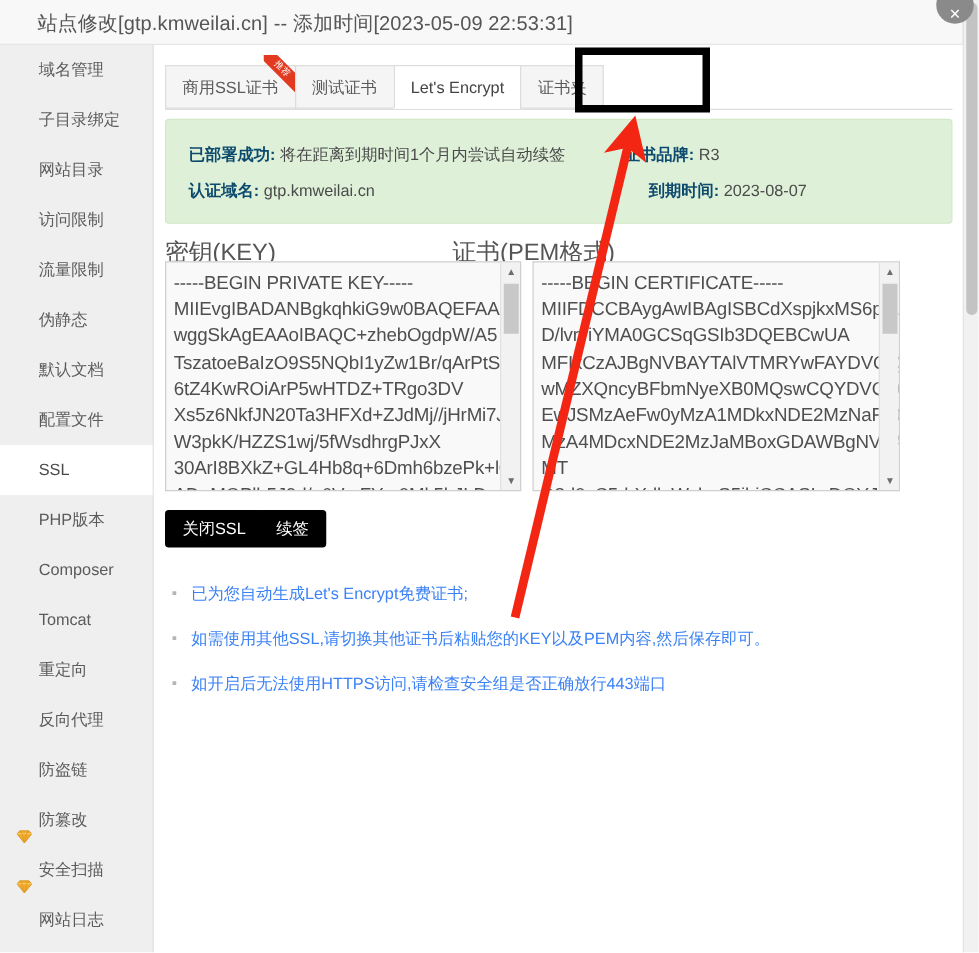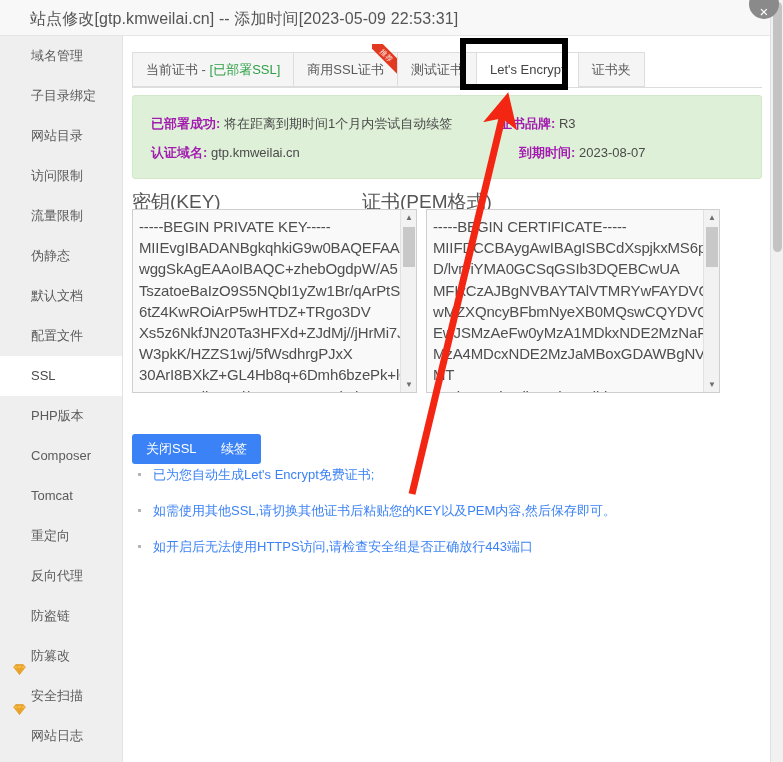--- a/index.html
+++ b/index.html
@@ -166,21 +166,21 @@
   
   .info-panel {
     position: absolute;
     left: 8px; top: 59px;
     width: 630px; height: 84px;
     background: #dff0d8;
     border: 1px solid #d3e8c8;
     border-radius: 3px;
   }
   .info-row { position: absolute; font-size: 13px; white-space: nowrap; }
-  .info-label { color: #a21caf; font-weight: bold; }
+  .info-label { color: #0c4a6e; font-weight: bold; }
   .info-value { color: #4a4a4a; font-weight: normal; }
   .ir-1 { left: 18px; top: 19px; }
   .ir-2 { left: 18px; top: 48px; text-align: center; }
   .ir-3 { left: 366px; top: 19px; }
   .ir-4 { left: 386px; top: 48px; }
 
   
   .ta-label {
     position: absolute;
     font-size: 19px;
@@ -237,27 +237,26 @@
 
   
   .btn {
     position: absolute;
     top: 372px;
     height: 30px;
     line-height: 30px;
     padding: 0 14px;
     font-size: 13px;
     color: #ffffff;
-    background: #3b82f6;
+    background: #000000;
     border: none;
     border-radius: 3px;
     cursor: pointer;
     white-space: nowrap;
     font-family: inherit;
-    margin-top: 26px;
   }
   .btn-close-ssl { left: 8px; }
   .btn-renew { left: 83px; }
 
   
   .notes { position: absolute; left: 12px; top: 430px; width: 610px; }
   .note {
     position: relative;
     padding-left: 17px;
     margin-bottom: 18px;
@@ -323,21 +322,20 @@
             <path d="M0.5 3 L3 0.6 H10 L12.5 3 L6.5 10.4 Z" fill="#f0a92c" stroke="#d08b12" stroke-width="0.6"></path>
             <path d="M0.5 3 H12.5" stroke="#ffd27a" stroke-width="0.7"></path>
             <path d="M3 0.6 L4.6 3 L6.5 10.4 L8.4 3 L10 0.6" fill="none" stroke="#d89a1e" stroke-width="0.55"></path>
           </svg></span><span>安全扫描</span></div>
       <div class="side-item"><span>网站日志</span></div>
     </div>
 
   <div class="content">
 
     <div class="tabs" id="tabs">
-        <div class="tab"><span>当前证书 - </span><span class="green">[已部署SSL]</span></div>
         <div class="tab"><span>商用SSL证书</span><div class="ribbon">
             <i>推荐</i>
           </div></div>
         <div class="tab"><span>测试证书</span></div>
         <div class="tab active"><span>Let's Encrypt</span></div>
         <div class="tab"><span>证书夹</span></div>
       </div>
 
     <div class="info-panel">
       <div class="info-row ir-1">

